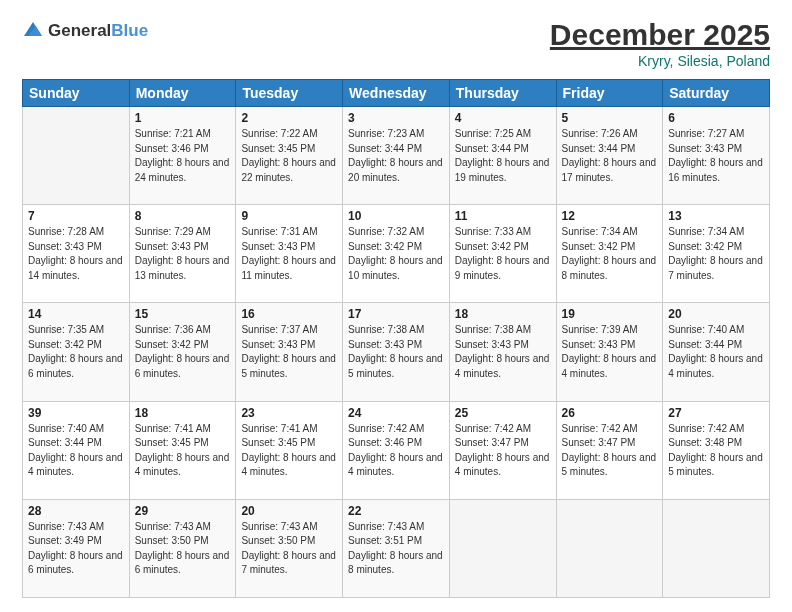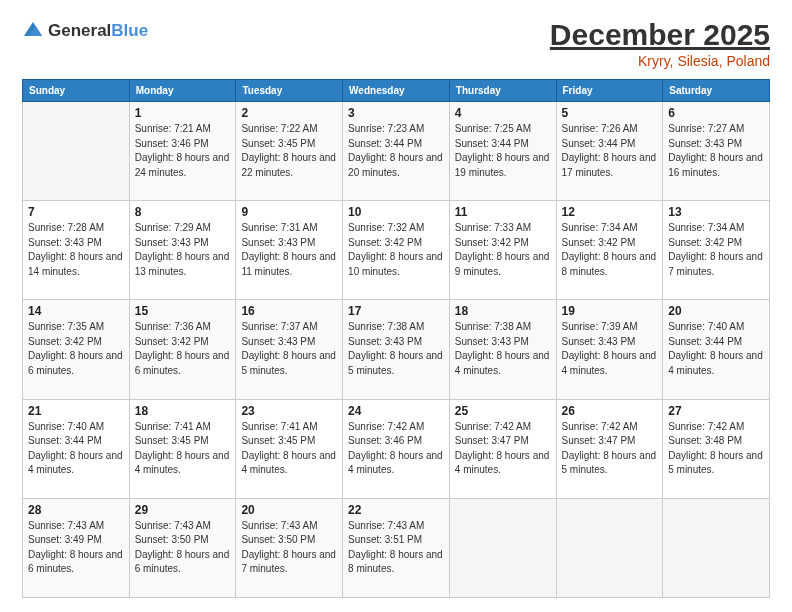--- a/index.html
+++ b/index.html
@@ -49,32 +49,32 @@
     }
     .month-title {
       font-size: 30px;
       font-weight: bold;
       color: #333;
       line-height: 1.1;
       text-decoration: underline;
     }
     .location {
       font-size: 14px;
-      color: #c2410c;
+      color: #0f766e;
       margin-top: 2px;
     }
     .calendar-table {
       width: 100%;
       border-collapse: collapse;
       flex: 1;
     }
     .calendar-table thead tr th {
       background-color: #2d7fc1;
       color: #fff;
-      font-size: 10px;
+      font-size: 14px;
       font-weight: bold;
       padding: 5px 6px;
       text-align: left;
       border: 1px solid #1a5e99;
     }
     .calendar-table tbody tr td {
       border: 1px solid #ccc;
       vertical-align: top;
       padding: 4px 5px;
       font-size: 10px;
@@ -222,21 +222,21 @@
             <span class="day-number">19</span>
             <div class="day-info">Sunrise: 7:39 AM<br>Sunset: 3:43 PM<br>Daylight: 8 hours and 4 minutes.</div>
           </td>
           <td>
             <span class="day-number">20</span>
             <div class="day-info">Sunrise: 7:40 AM<br>Sunset: 3:44 PM<br>Daylight: 8 hours and 4 minutes.</div>
           </td>
         </tr>
         <tr>
           <td>
-            <span class="day-number">21</span>
+            <span class="day-number">39</span>
             <div class="day-info">Sunrise: 7:40 AM<br>Sunset: 3:44 PM<br>Daylight: 8 hours and 4 minutes.</div>
           </td>
           <td>
             <span class="day-number">18</span>
             <div class="day-info">Sunrise: 7:41 AM<br>Sunset: 3:45 PM<br>Daylight: 8 hours and 4 minutes.</div>
           </td>
           <td>
             <span class="day-number">23</span>
             <div class="day-info">Sunrise: 7:41 AM<br>Sunset: 3:45 PM<br>Daylight: 8 hours and 4 minutes.</div>
           </td>

